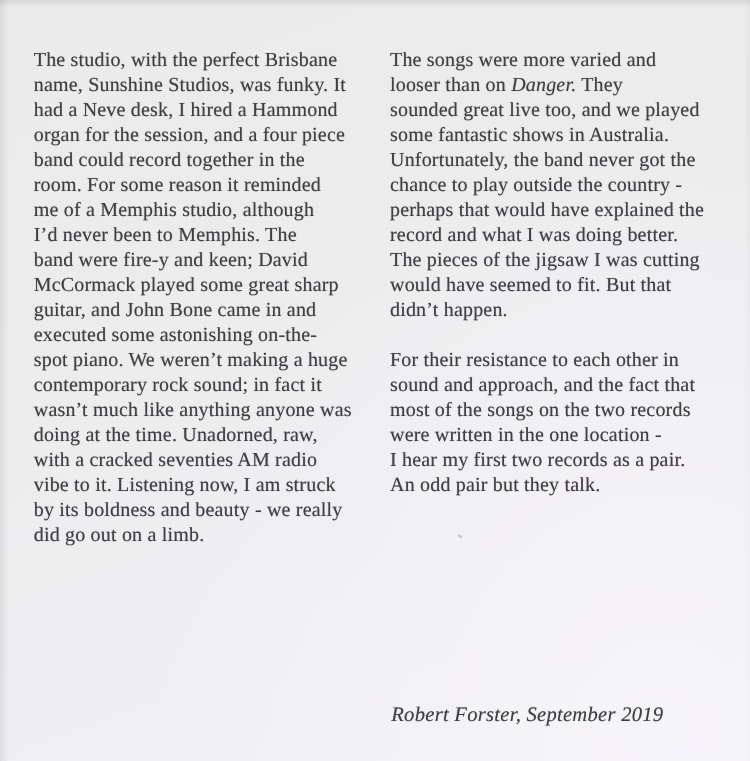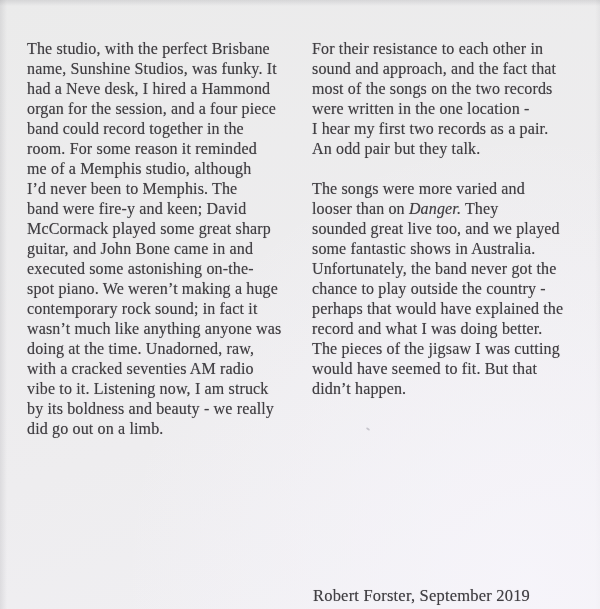--- a/index.html
+++ b/index.html
@@ -35,24 +35,24 @@
   .col-left  { left: 27px; }
   .col-right { left: 312px; }
   .col p { margin: 0 0 20px 0; padding: 0; }
   .it { font-style: italic; }
   .signature {
     position: absolute;
     left: 313px;
     top: 562px;
     font-size: 16.5px;
     line-height: 20px;
+    font-style: italic;
     letter-spacing: 0.2px;
     text-shadow: 0 0 0.7px rgba(65,63,67,0.5);
     white-space: pre;
-    margin-top: 24px;
   }
   .speck {
     position: absolute;
     left: 366px;
     top: 428px;
     width: 4px;
     height: 2px;
     background: rgba(132,129,142,0.40);
     border-radius: 50%;
     transform: rotate(35deg);
@@ -77,34 +77,34 @@
 executed some astonishing on-the-
 spot piano. We weren’t making a huge
 contemporary rock sound; in fact it
 wasn’t much like anything anyone was
 doing at the time. Unadorned, raw,
 with a cracked seventies AM radio
 vibe to it. Listening now, I am struck
 by its boldness and beauty - we really
 did go out on a limb.</p></div>
 
-  <div class="col col-right"><p>For their resistance to each other in
-sound and approach, and the fact that
-most of the songs on the two records
-were written in the one location -
-I hear my first two records as a pair.
-An odd pair but they talk.</p><p><span>The songs were more varied and
+  <div class="col col-right"><p><span>The songs were more varied and
 looser than on </span><span class="it">Danger.</span><span> They
 sounded great live too, and we played
 some fantastic shows in Australia.
 Unfortunately, the band never got the
 chance to play outside the country -
 perhaps that would have explained the
 record and what I was doing better.
 The pieces of the jigsaw I was cutting
 would have seemed to fit. But that
-didn’t happen.</span></p></div>
+didn’t happen.</span></p><p>For their resistance to each other in
+sound and approach, and the fact that
+most of the songs on the two records
+were written in the one location -
+I hear my first two records as a pair.
+An odd pair but they talk.</p></div>
 
   <div class="signature">Robert Forster, September 2019</div>
 
   <div class="speck"></div>
 
 </div>
 
 </body></html>

